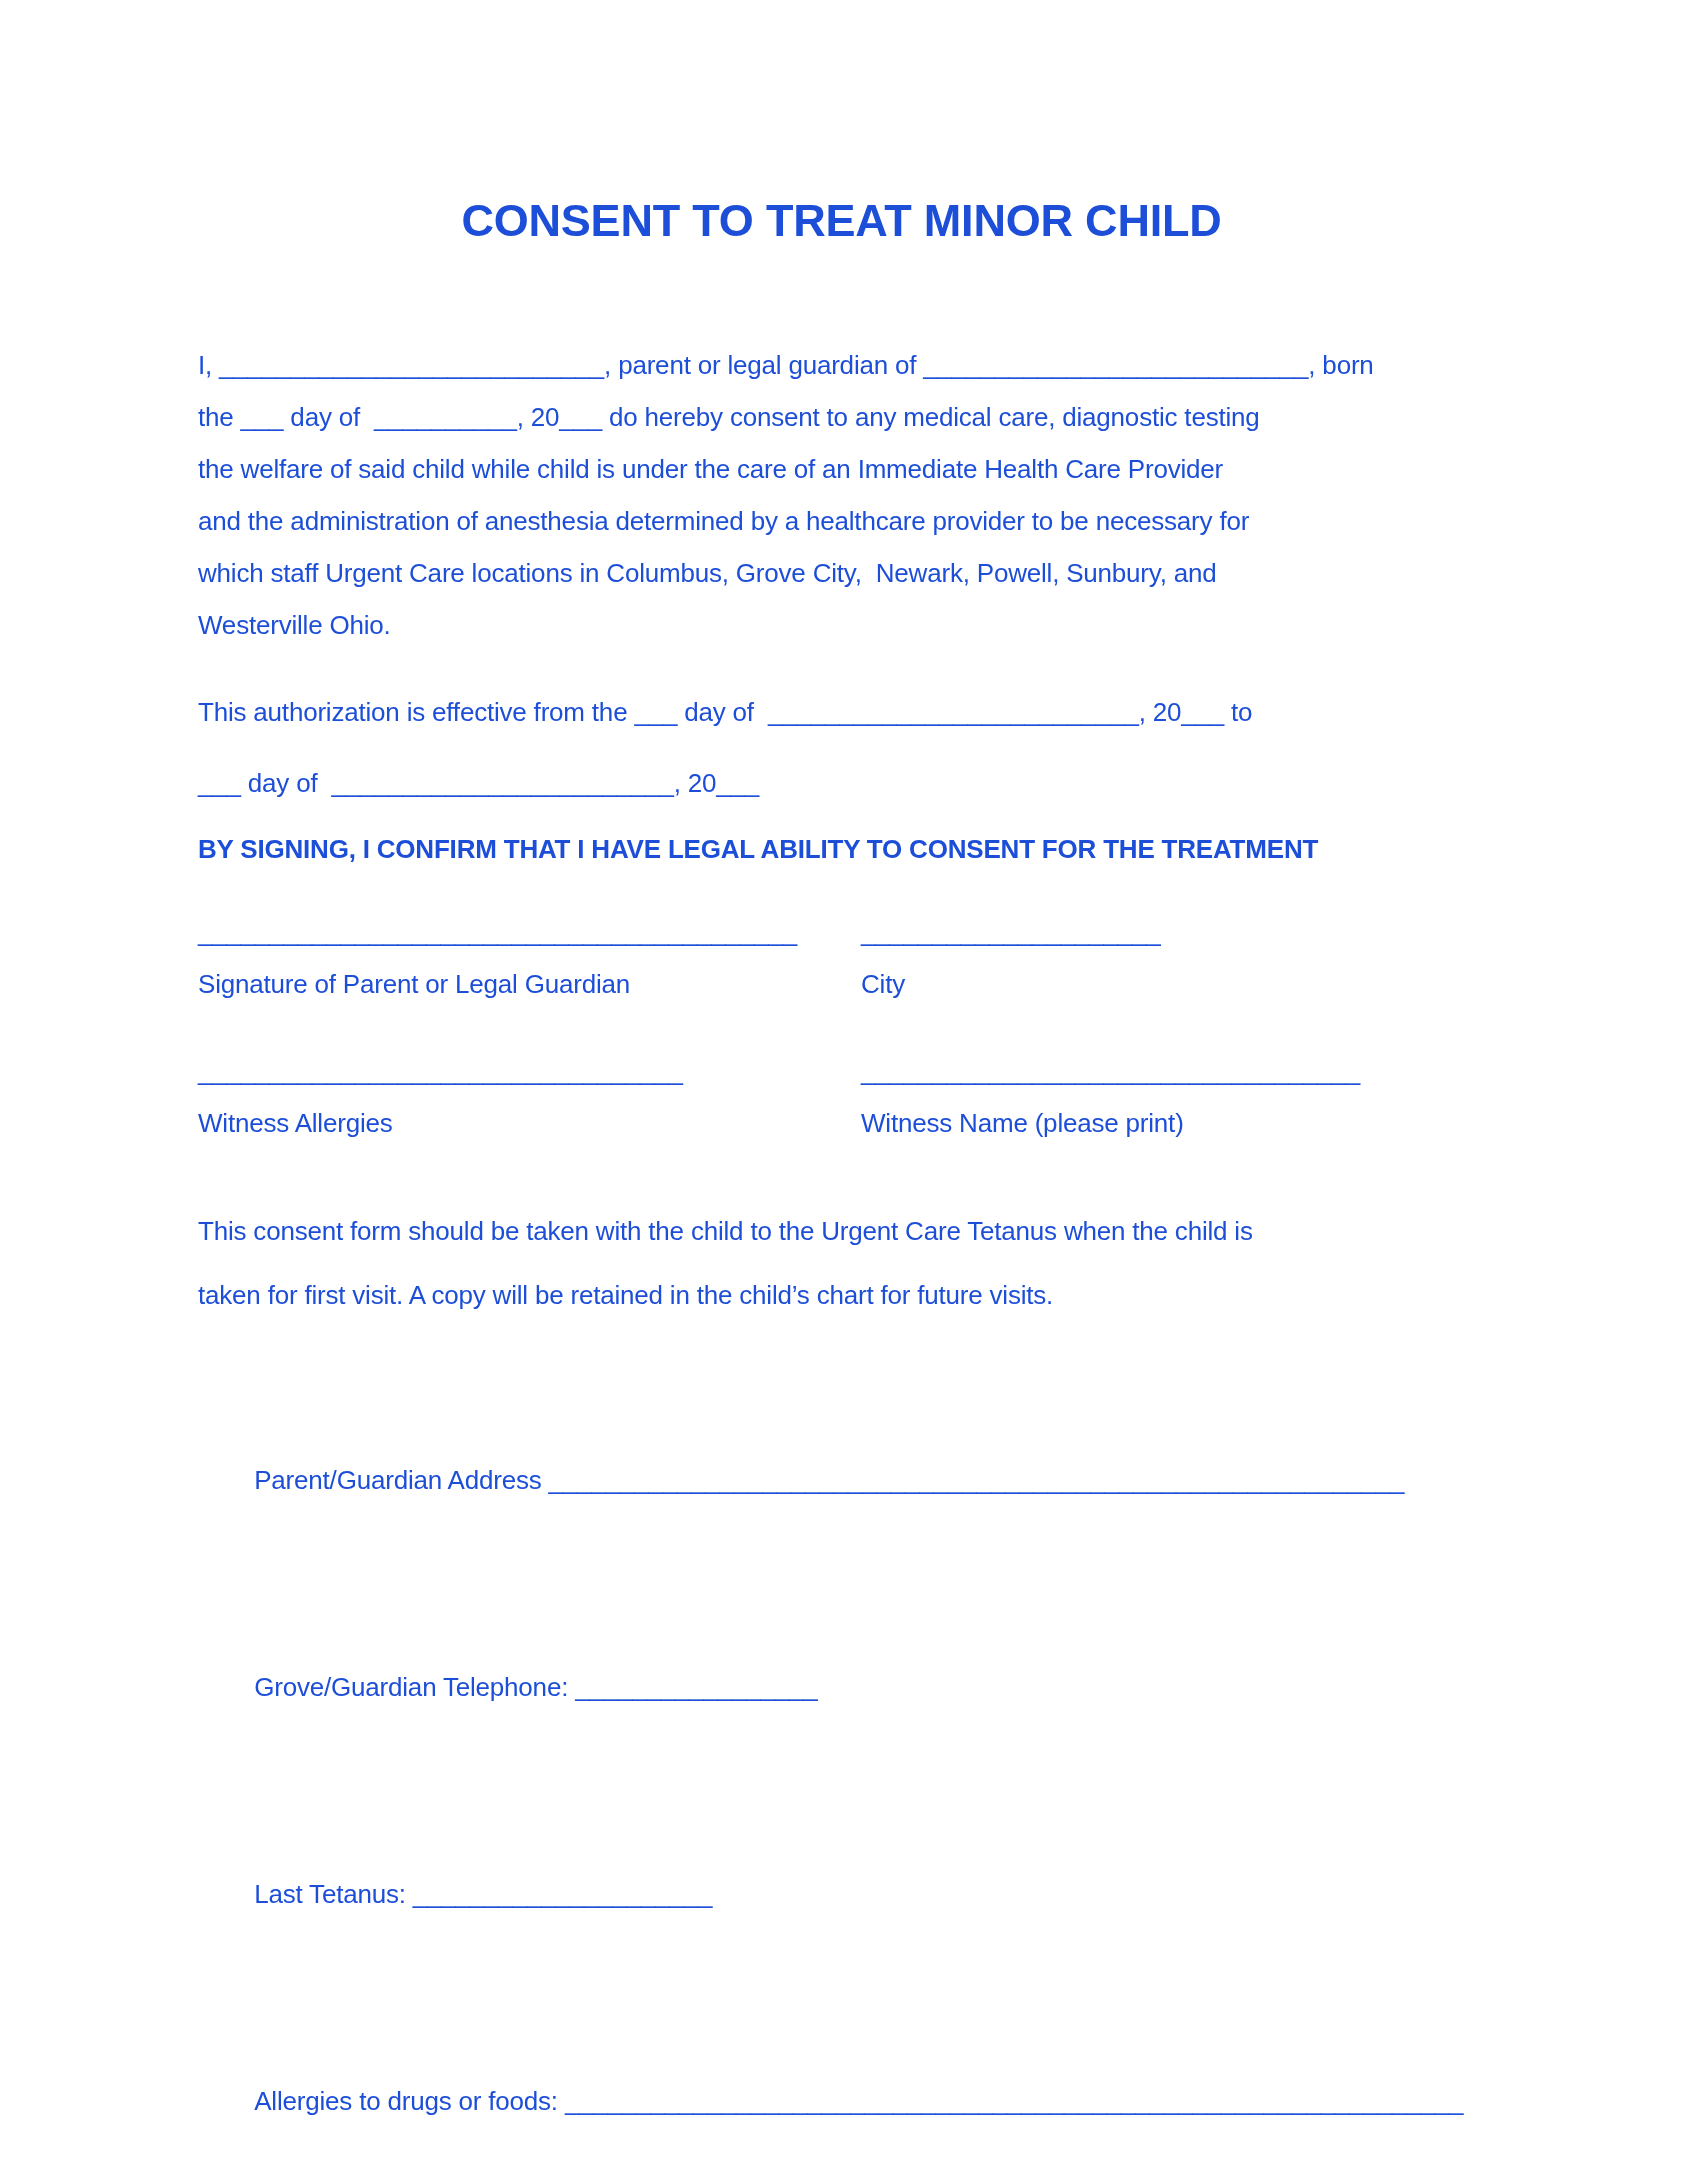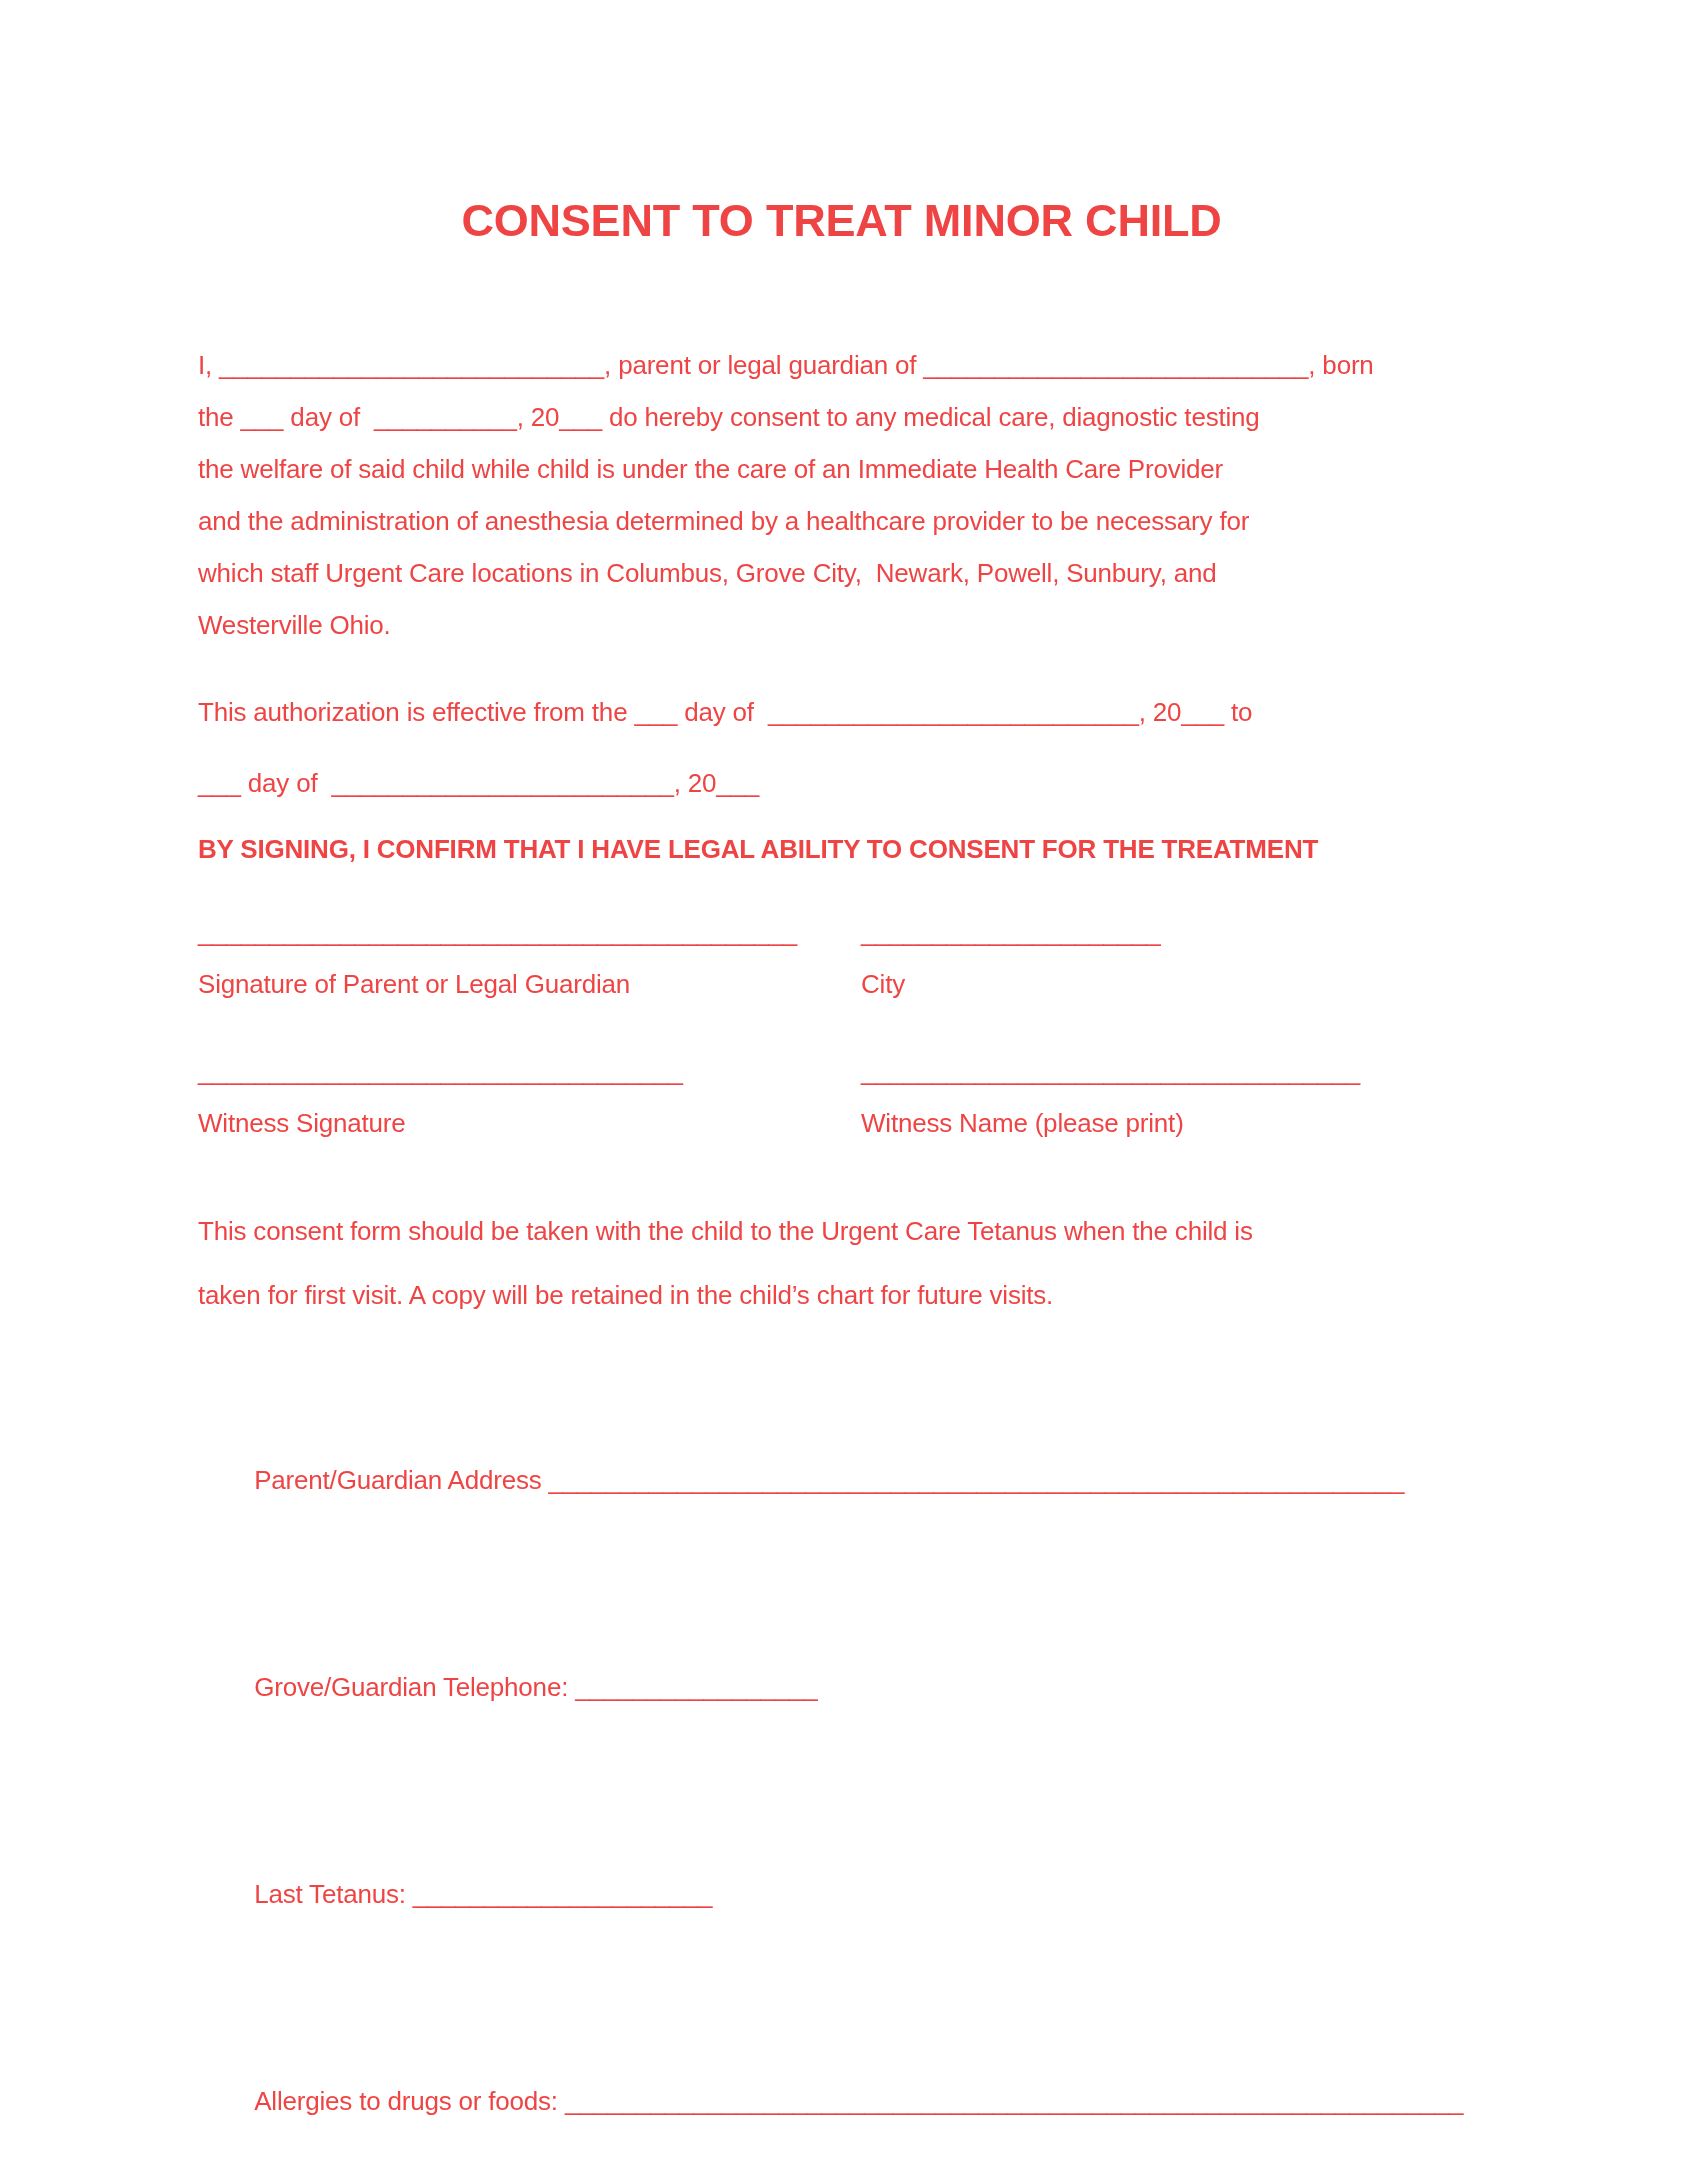--- a/index.html
+++ b/index.html
@@ -1,21 +1,21 @@
 <!DOCTYPE html>
 <html><head>
 <meta charset="utf-8">
 <style>
   html, body { margin: 0; padding: 0; background: #ffffff; }
   .page {
     position: relative;
     width: 1683px;
     height: 2178px;
     background: #ffffff;
-    color: #ef4444;
+    color: #1d4ed8;
     font-family: "Liberation Sans", sans-serif;
     font-size: 26px;
     letter-spacing: -0.2px;
     overflow: hidden;
   }
   .content { padding: 198px 198px 0 198px; }
   .title {
     margin: 0;
     font-size: 45px;
     line-height: 46px;
@@ -71,21 +71,21 @@
         <div class="col2">City</div>
       </div>
     </div>
 
     <div class="sig-block witness">
       <div class="row">
         <div class="col1">__________________________________</div>
         <div class="col2">___________________________________</div>
       </div>
       <div class="row">
-        <div class="col1">Witness Signature</div>
+        <div class="col1">Witness Allergies</div>
         <div class="col2">Witness Name (please print)</div>
       </div>
     </div>
 
     <div class="note">
       <div class="line">This consent form should be taken with the child to the Urgent Care Tetanus when the child is</div>
       <div class="line">taken for first visit. A copy will be retained in the child’s chart for future visits.</div>
     </div>
 
     <div class="fields">

